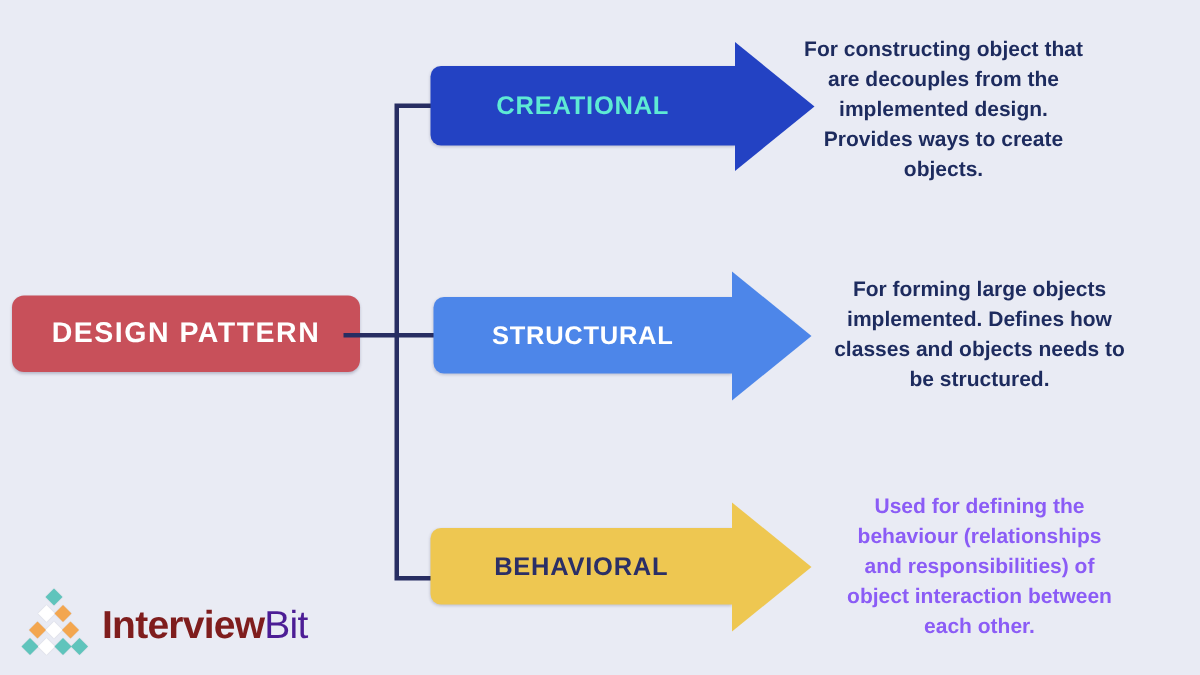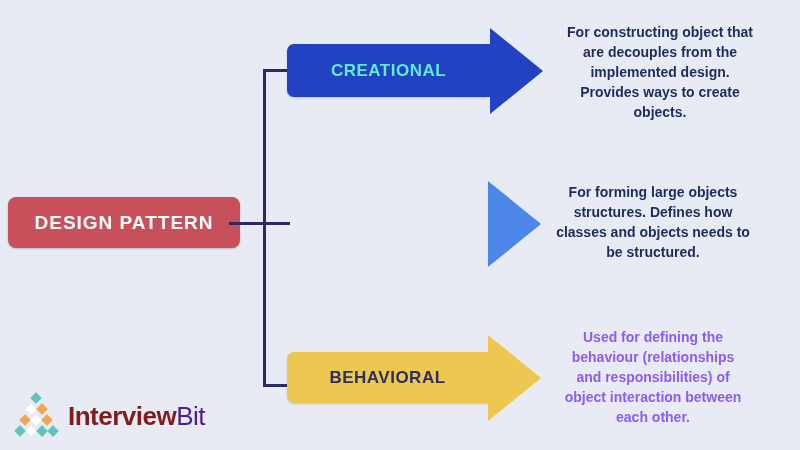--- a/index.html
+++ b/index.html
@@ -56,21 +56,21 @@
 
   
   .desc {
     position: absolute;
     width: 250px;
     text-align: center;
     font-size: 14px; font-weight: bold;
     line-height: 20px;
     white-space: pre-line;
   }
-  .desc-1 { left: 535px; top: 22px; }
+  .desc-1 { left: 504px; top: 22px; }
   .desc-2 { left: 528px; top: 182px; }
   .desc-3 { left: 528px; top: 327px; }
 
   
   .logo {
     position: absolute;
     left: 14px; top: 394px;
     display: flex; align-items: center;
   }
   .logo-mark { display: flex; flex-direction: column; align-items: center; }
@@ -102,23 +102,26 @@
   <div class="arrow-body b1-body" style="background: rgb(35, 66, 195); color: #5eead4;">
     <span>CREATIONAL</span>
   </div>
   <div class="arrow-head b1-head" style="border-left-color: rgb(35, 66, 195);"></div>
   <div class="desc desc-1" style="color: rgb(29, 43, 94);">For constructing object that
 are decouples from the
 implemented design.
 Provides ways to create
 objects.</div>
 
+  <div class="arrow-body b2-body" style="background: rgb(77, 134, 233); color: rgb(255, 255, 255);">
+    <span>STRUCTURAL</span>
+  </div>
   <div class="arrow-head b2-head" style="border-left-color: rgb(77, 134, 233);"></div>
   <div class="desc desc-2" style="color: rgb(29, 43, 94);">For forming large objects
-structures. Defines how
+implemented. Defines how
 classes and objects needs to
 be structured.</div>
 
   <div class="arrow-body b3-body" style="background: rgb(238, 199, 81); color: rgb(43, 47, 102);">
     <span>BEHAVIORAL</span>
   </div>
   <div class="arrow-head b3-head" style="border-left-color: rgb(238, 199, 81);"></div>
   <div class="desc desc-3" style="color: #8b5cf6;">Used for defining the
 behaviour (relationships
 and responsibilities) of

